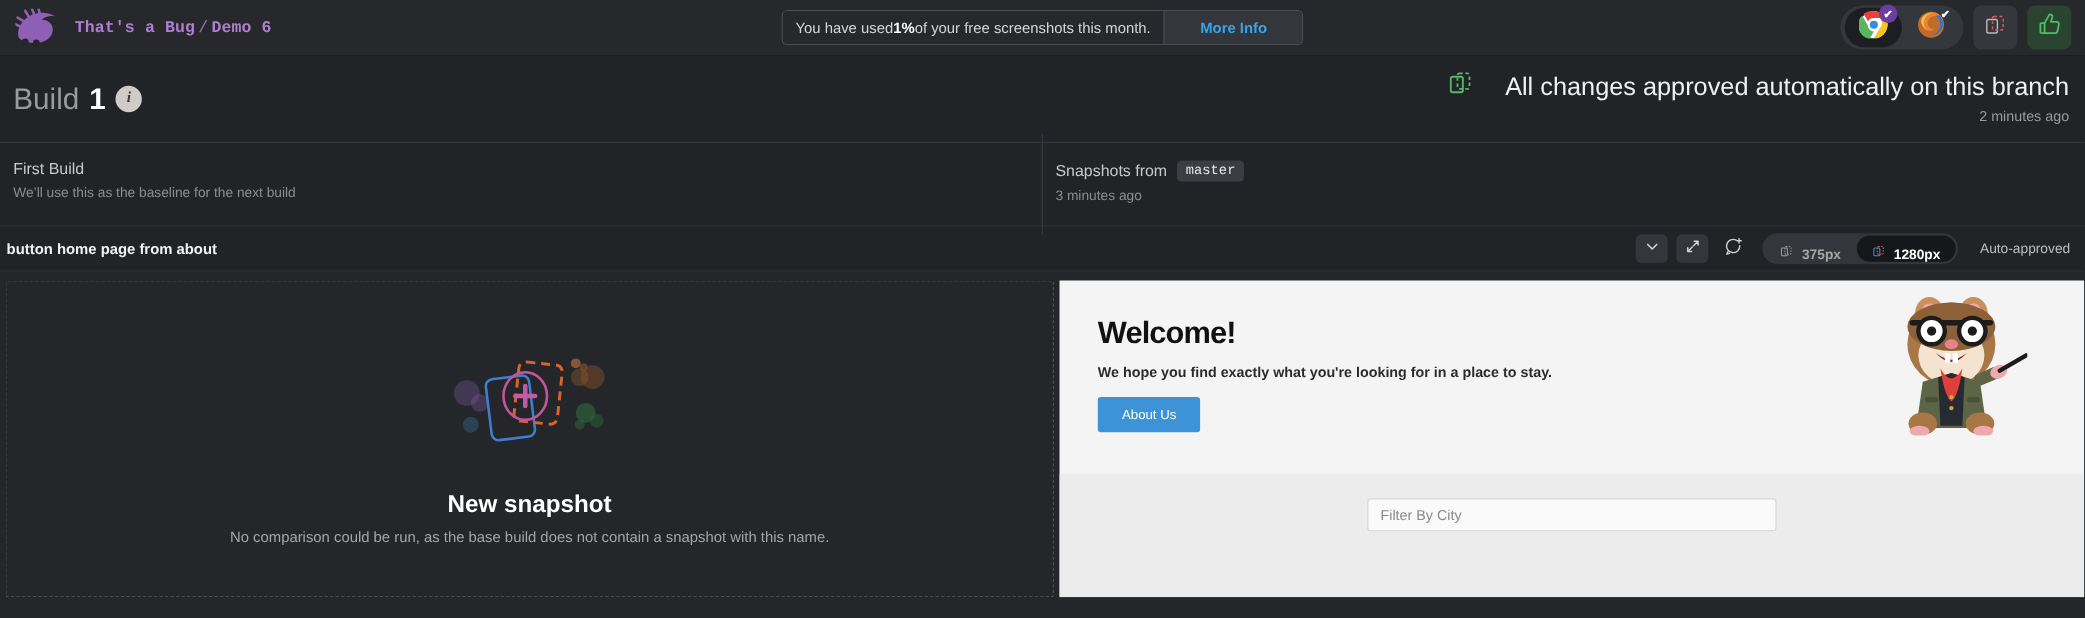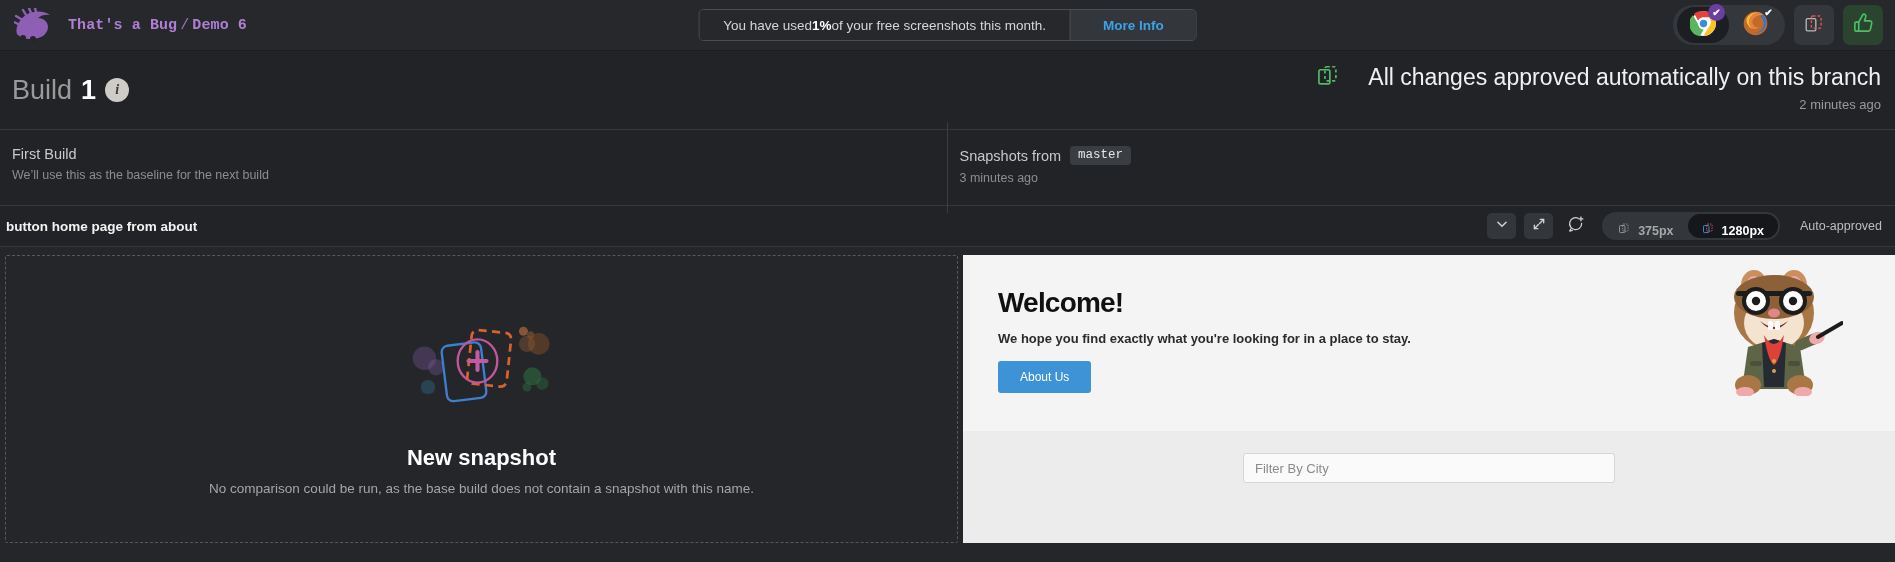--- a/index.html
+++ b/index.html
@@ -35,21 +35,21 @@
     position: absolute; left: 50%; top: 9px;
     transform: translateX(-50%);
     display: flex; align-items: stretch;
     border: 1px solid #4a4d52;
     border-radius: 5px;
     overflow: hidden;
     height: 32px;
   }
   .usage-msg {
     display: flex; align-items: center;
-    padding: 0 24px;
+    padding: 0 12px;
     font-size: 13.5px; color: #d5d6d8;
     background: #26282c;
     white-space: nowrap;
   }
   .usage-msg b { color: #fff; font-weight: 700; }
   .more-info {
     display: flex; align-items: center;
     padding: 0 32px;
     font-size: 13.5px; font-weight: 700;
     color: #3ba3e8;

